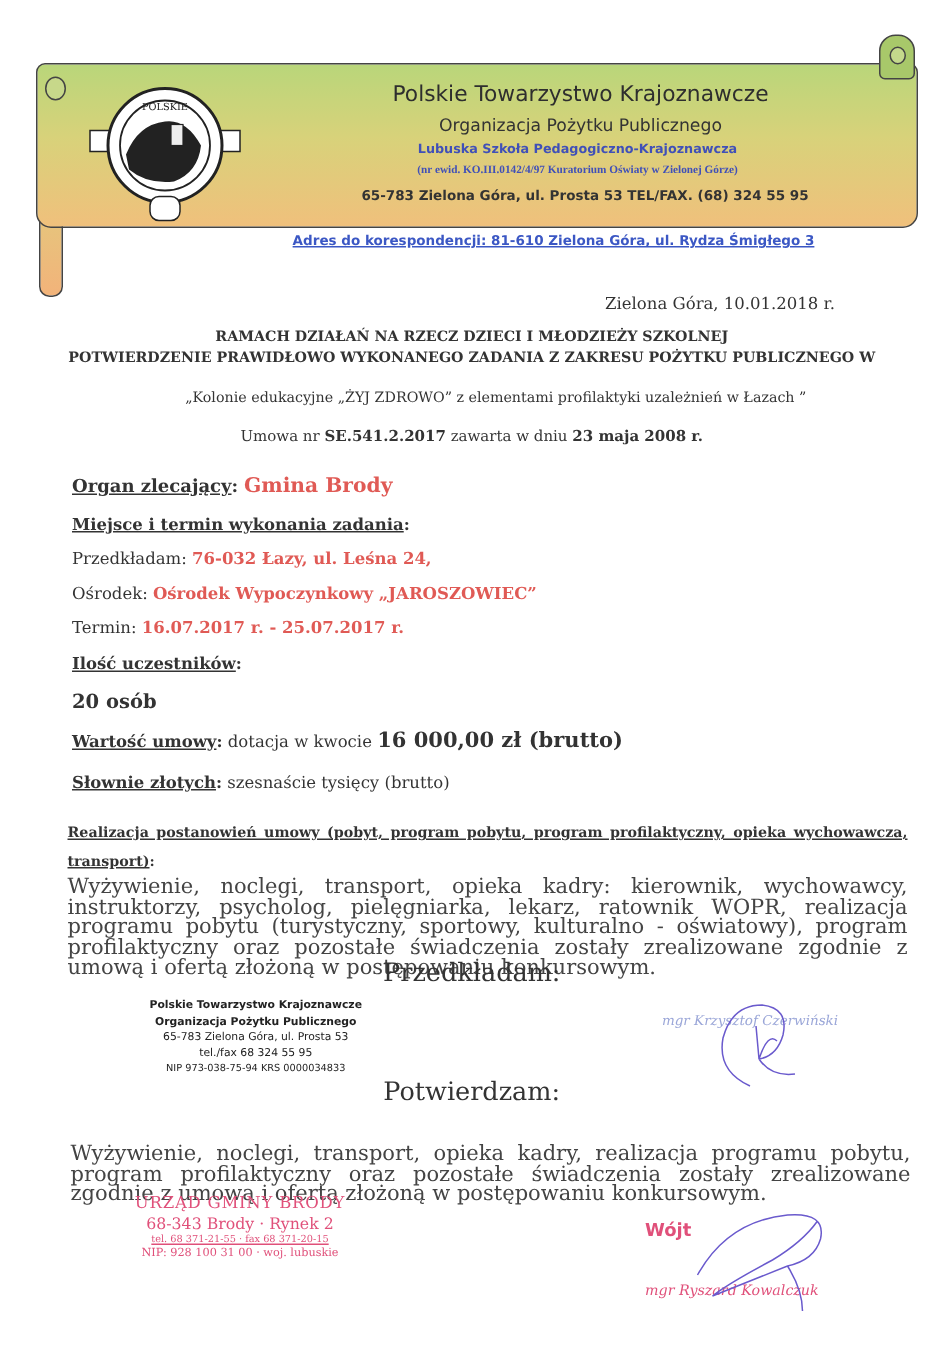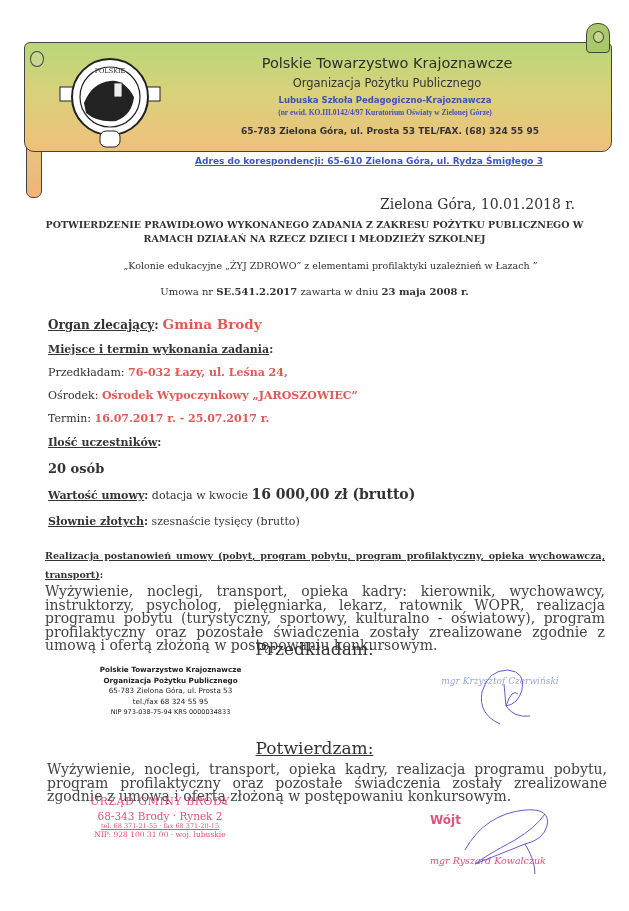--- a/index.html
+++ b/index.html
@@ -20,21 +20,21 @@
 
   .logo { position: absolute; left: 58px; top: 53px; width: 104px; height: 96px; }
 
   .b-title { font-family: "DejaVu Sans", sans-serif; font-size: 14.5px; color: #2e2e2e; left: 222px; top: 55px; width: 330px; text-align: center; }
   .b-sub { font-family: "DejaVu Sans", sans-serif; font-size: 11.5px; color: #333; left: 222px; top: 76px; width: 330px; text-align: center; }
   .b-school { font-family: "DejaVu Sans", sans-serif; font-size: 8.5px; font-weight: bold; color: #4050b8; left: 200px; top: 95px; width: 370px; text-align: center; }
   .b-reg { font-family: Liberation Serif, serif; font-size: 7.5px; font-weight: bold; color: #4050b8; left: 195px; top: 108px; width: 380px; text-align: center; }
   .b-addr { font-family: "DejaVu Sans", sans-serif; font-size: 9px; font-weight: bold; color: #333; left: 205px; top: 126px; width: 370px; text-align: center; }
   .b-corr { font-family: "DejaVu Sans", sans-serif; font-size: 9px; font-weight: bold; color: #3b57c4; left: 164px; top: 156px; width: 410px; text-align: center; text-decoration: underline; }
 
-  .date { font-size: 14px; left: 380px; top: 196px; width: 200px; text-align: left; color: #333; }
+  .date { font-size: 11px; left: 380px; top: 196px; width: 200px; text-align: center; color: #333; }
   .doc-title { font-size: 9.5px; font-weight: bold; left: 20px; top: 218px; width: 589px; text-align: center; line-height: 14px; color: #333; }
   .program { font-size: 9.5px; font-weight: normal; left: 36px; top: 260px; width: 589px; text-align: center; color: #333; }
   .contract { font-size: 10px; left: 20px; top: 286px; width: 589px; text-align: center; color: #333; }
   .contract b { font-weight: bold; }
 
   .lbl { font-weight: bold; text-decoration: underline; color: #333; }
   .red { color: #e05a55; font-weight: bold; }
   .row { left: 48px; font-size: 11px; color: #333; white-space: nowrap; }
 
   .para { left: 45px; width: 560px; font-size: 14px; line-height: 13.5px; color: #444; text-align: justify; }
@@ -64,26 +64,26 @@
   <rect x="56" y="30" width="8" height="14" fill="#eee" stroke="#222" stroke-width="0.8"></rect>
   <rect x="42" y="78" width="20" height="16" rx="6" fill="#fff" stroke="#222" stroke-width="1"></rect>
   <text x="52" y="20" font-size="6.5" text-anchor="middle" font-family="DejaVu Serif, serif" fill="#222">POLSKIE</text>
 </svg>
 
 <div class="abs b-title">Polskie Towarzystwo Krajoznawcze</div>
 <div class="abs b-sub">Organizacja Pożytku Publicznego</div>
 <div class="abs b-school">Lubuska Szkoła Pedagogiczno-Krajoznawcza</div>
 <div class="abs b-reg">(nr ewid. KO.III.0142/4/97 Kuratorium Oświaty w Zielonej Górze)</div>
 <div class="abs b-addr">65-783 Zielona Góra, ul. Prosta 53   TEL/FAX. (68) 324 55 95</div>
-<div class="abs b-corr">Adres do korespondencji:  65-610 Zielona Góra, ul. Rydza Śmigłego 3</div>
+<div class="abs b-corr">Adres do korespondencji:  81-610 Zielona Góra, ul. Rydza Śmigłego 3</div>
 
 <div class="abs date">Zielona Góra, 10.01.2018 r.</div>
 <div class="abs doc-title">
+  <div>RAMACH DZIAŁAŃ NA RZECZ DZIECI I MŁODZIEŻY SZKOLNEJ</div>
   <div>POTWIERDZENIE PRAWIDŁOWO WYKONANEGO ZADANIA Z ZAKRESU POŻYTKU PUBLICZNEGO  W</div>
-  <div>RAMACH DZIAŁAŃ NA RZECZ DZIECI I MŁODZIEŻY SZKOLNEJ</div>
 </div>
 <div class="abs program">„Kolonie edukacyjne „ŻYJ ZDROWO” z elementami profilaktyki uzależnień w Łazach ”</div>
 <div class="abs contract">
   <span>Umowa nr </span><b>SE.541.2.2017</b><span> zawarta w dniu  </span><b>23 maja 2008 r.</b>
 </div>
 
 <div class="abs row" style="top:316px; font-size:12px;">
   <span class="lbl">Organ zlecający</span><span style="font-weight:bold;">:</span>
   <span class="red" style="font-size:13.5px;">Gmina Brody</span>
 </div>
@@ -130,21 +130,21 @@
   <div style="font-size:6.5px;">NIP 973-038-75-94   KRS 0000034833</div>
 </div>
 
 <div class="stamp2">
   <div style="font-family:'DejaVu Serif', serif; font-style:italic; font-size:9px; margin-top:6px;">mgr Krzysztof Czerwiński</div>
 </div>
 <svg class="sig" style="left:470px; top:664px;" width="90" height="66" viewBox="0 0 90 66">
   <path d="M30 60 Q8 50 12 28 Q18 6 38 6 Q56 8 52 26 Q48 40 36 42 M34 20 L36 42 Q42 24 48 30 M36 42 Q44 54 60 52" fill="none" stroke="#6a5acd" stroke-width="1"></path>
 </svg>
 
-<div class="abs center-h" style="top:738px;text-decoration:underline;">Potwierdzam:</div>
+<div class="abs center-h" style="top:718px;">Potwierdzam:</div>
 <div class="abs para" style="top:763px; left:47px;">Wyżywienie, noclegi, transport, opieka kadry, realizacja programu pobytu, program profilaktyczny oraz pozostałe świadczenia zostały zrealizowane zgodnie z umową i ofertą złożoną w postępowaniu konkursowym.</div>
 
 <div class="stamp3">
   <div style="font-size:11px; letter-spacing:0.5px;">URZĄD GMINY BRODY</div>
   <div style="font-size:10.5px; margin-top:2px;">68-343 Brody  ·  Rynek 2</div>
   <div style="font-size:6.5px; text-decoration:underline;">tel. 68 371-21-55  ·  fax 68 371-20-15</div>
   <div style="font-size:7.5px;">NIP: 928 100 31 00 · woj. lubuskie</div>
 </div>
 
 <div class="stamp4">

